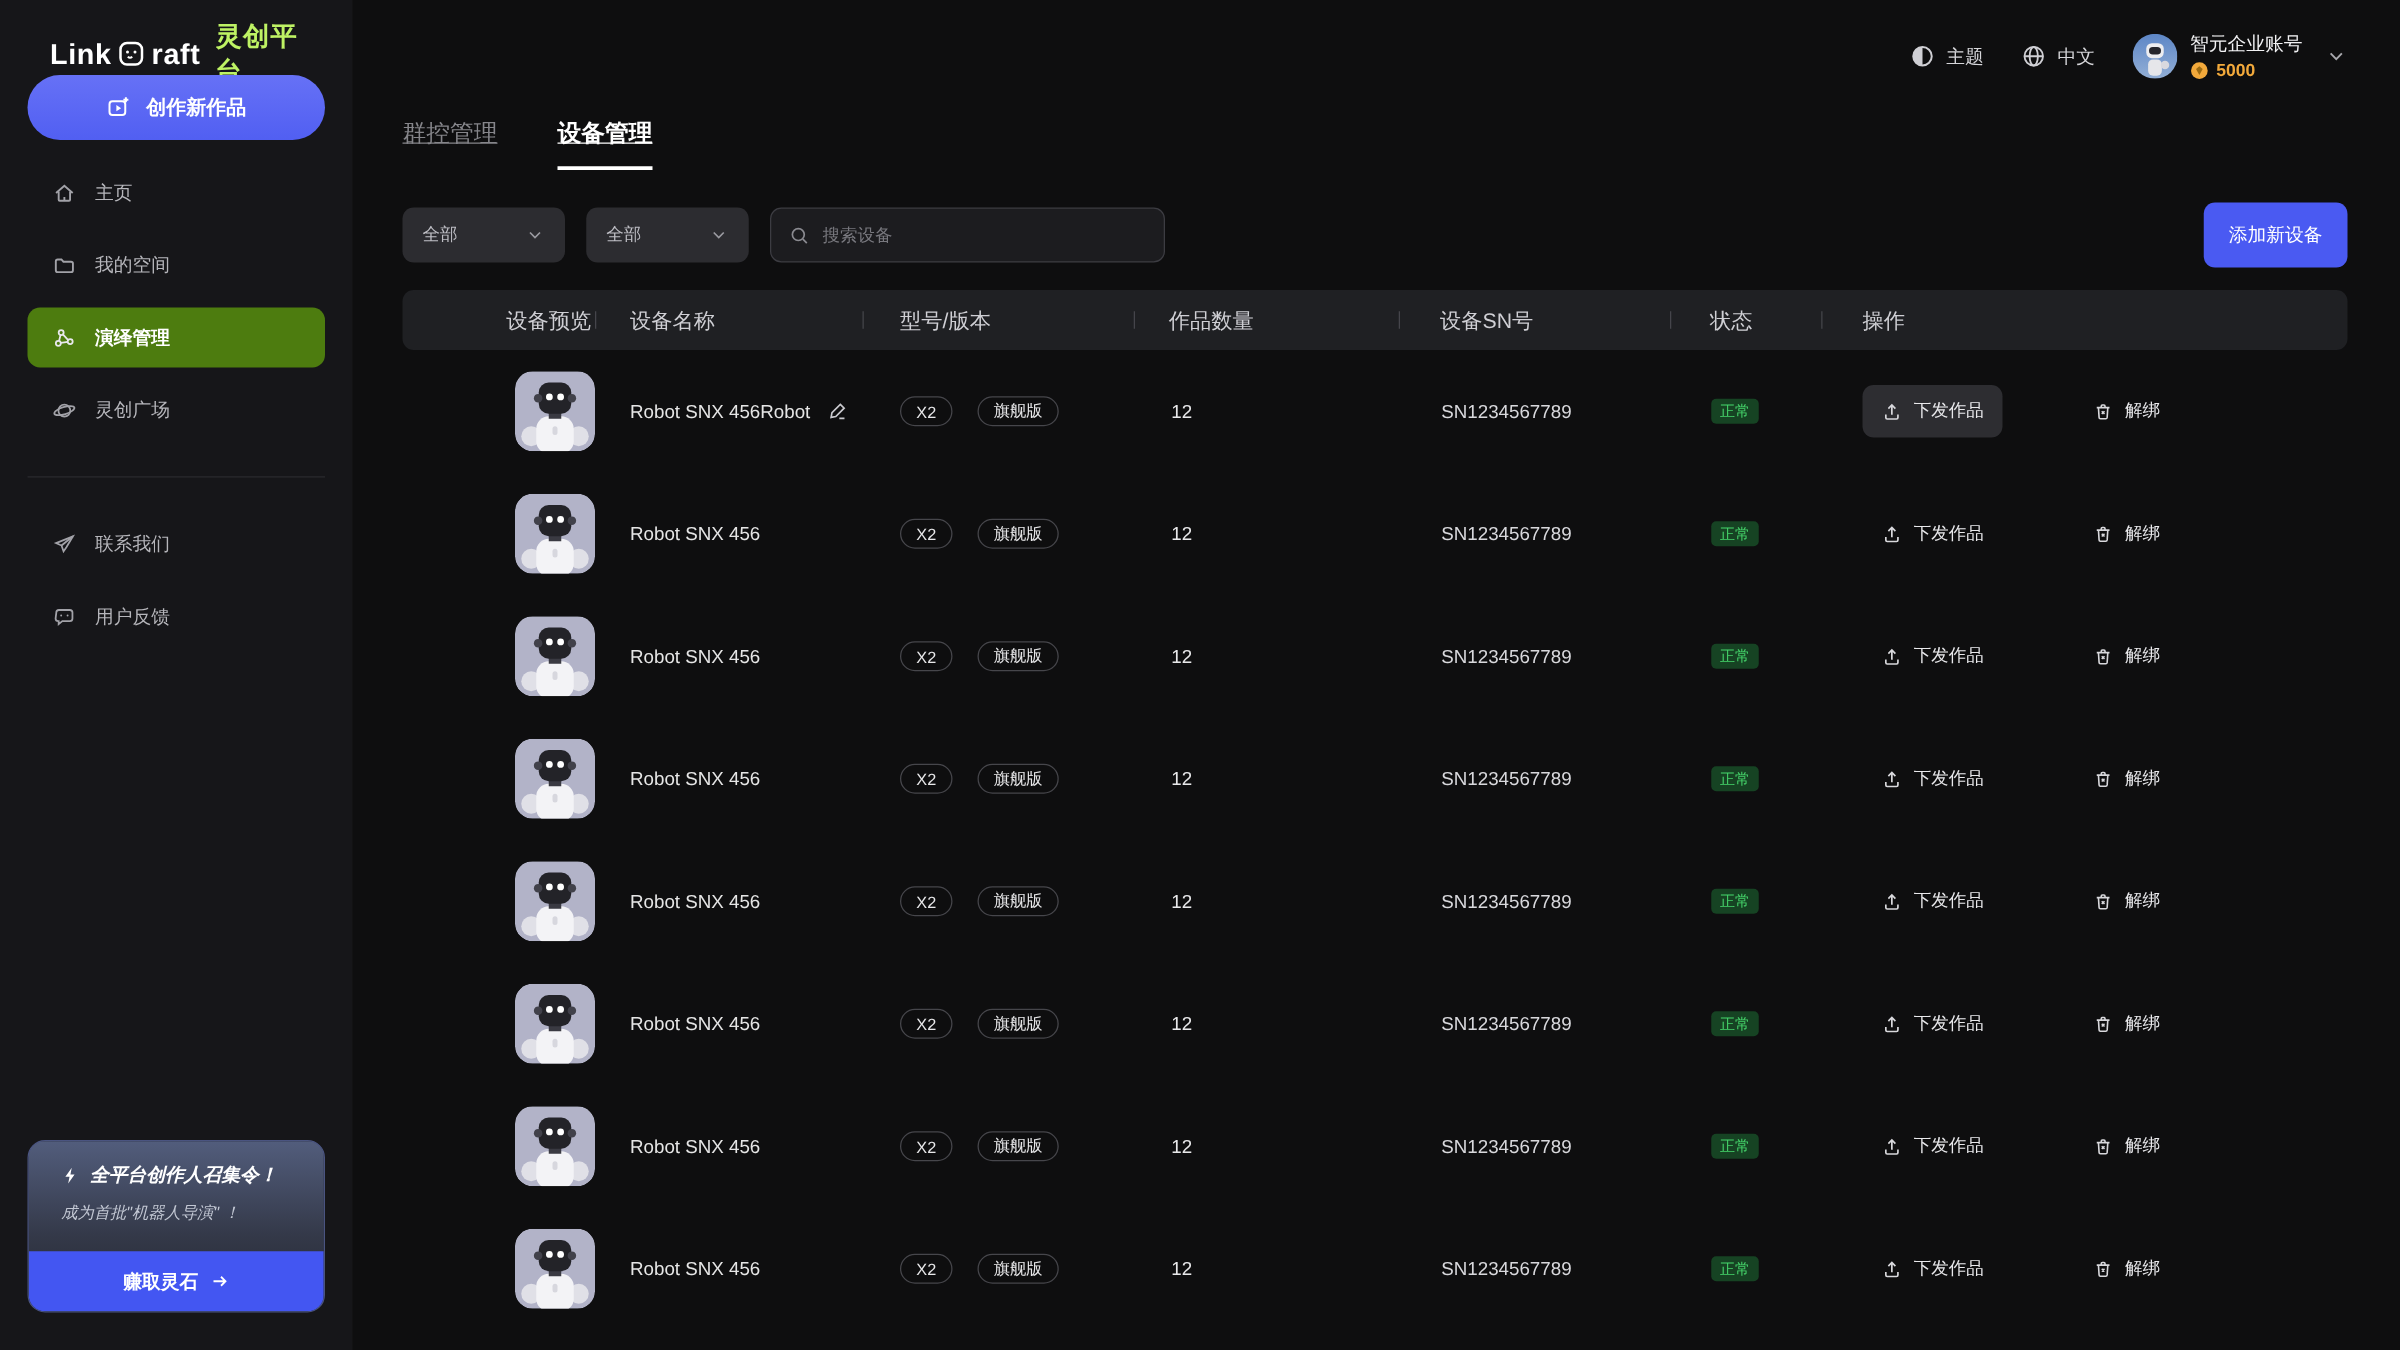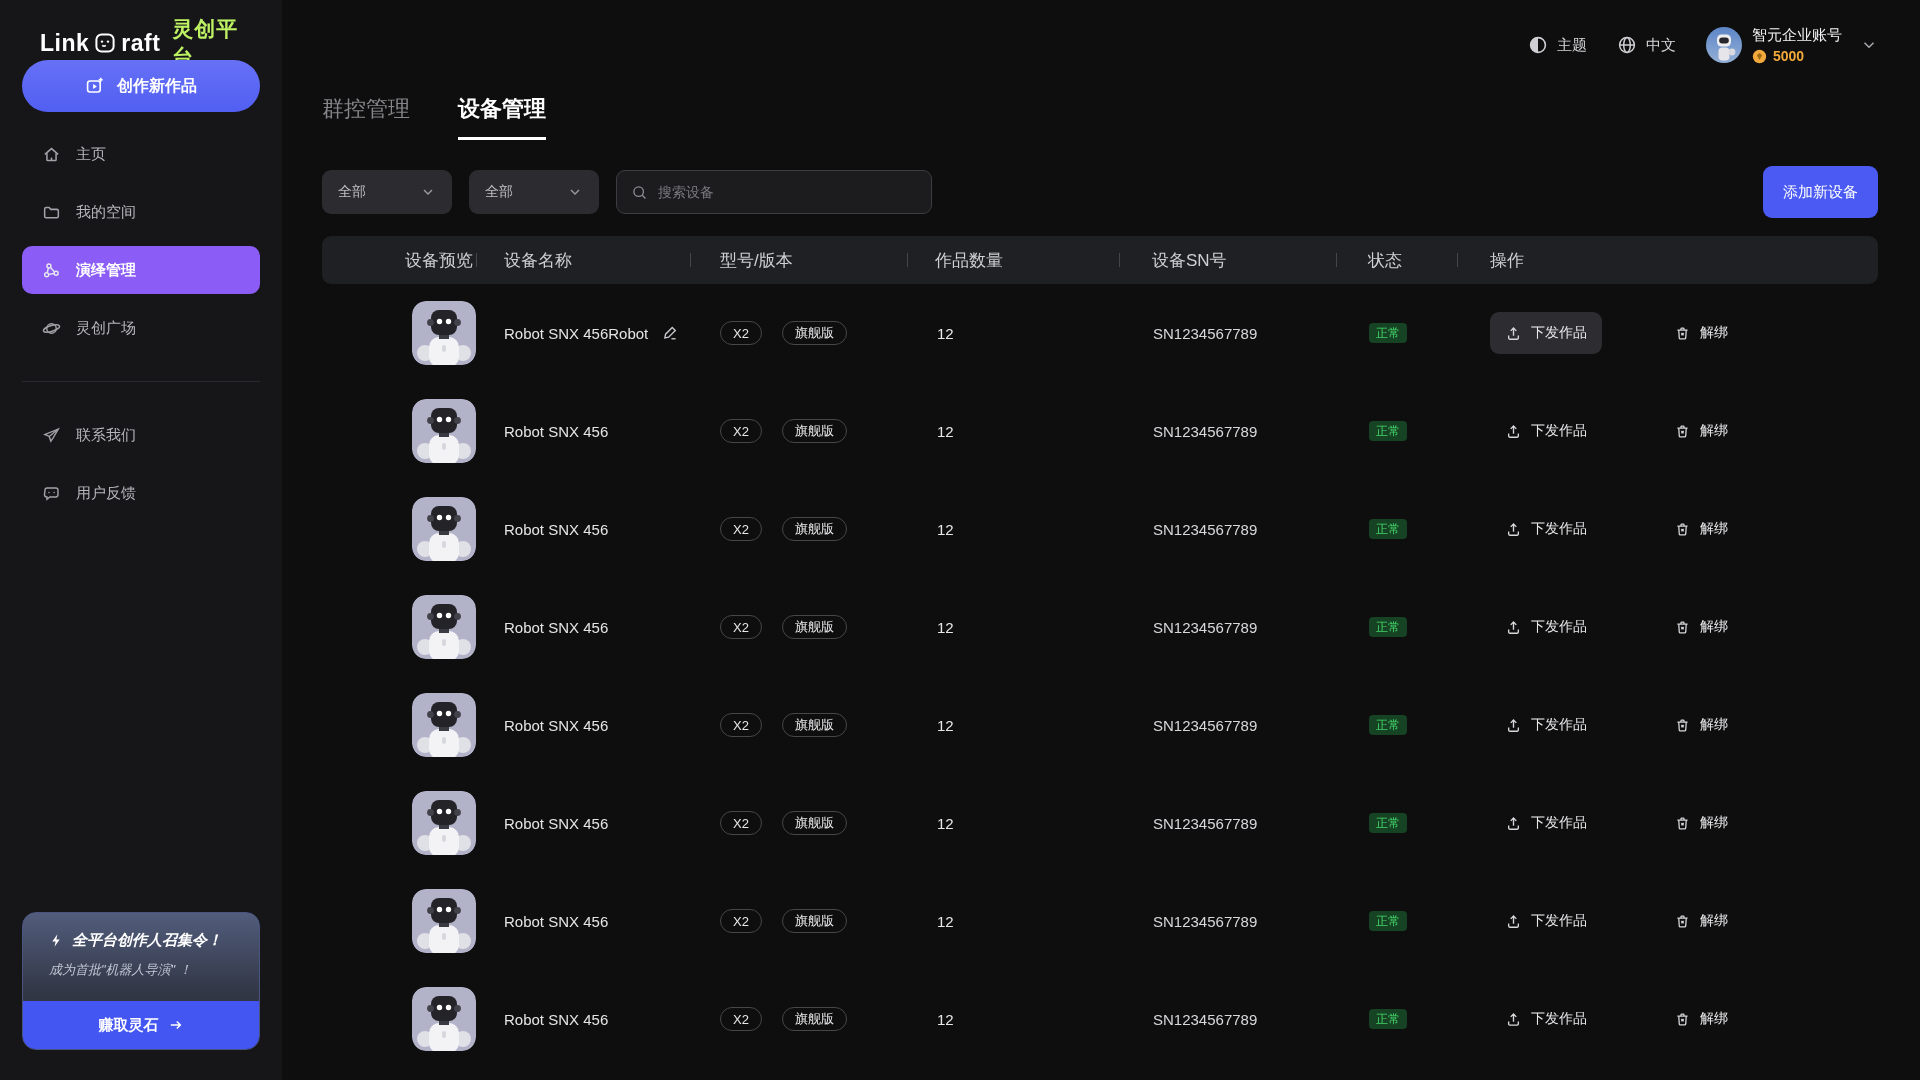--- a/index.html
+++ b/index.html
@@ -14,21 +14,21 @@
   .logo .wordmark { font-size:23px; font-weight:700; color:#fff; letter-spacing:.5px; display:flex; align-items:center; }
   .logo .c-icon { margin:0 2px; display:inline-flex; color:#fff; }
   .logo .platform { font-size:21px; font-weight:700; color:#bef264; margin-left:9px; letter-spacing:1px; }
   .create-btn { height:52px; border:none; border-radius:26px; cursor:pointer;
     background:linear-gradient(180deg,#6671f6,#515ff2); color:#fff; font-size:16px; font-weight:600;
     display:flex; align-items:center; justify-content:center; gap:12px; }
   .nav { margin-top:18px; display:flex; flex-direction:column; gap:10px; }
   .nav-item { height:48px; display:flex; align-items:center; gap:15px; padding:0 20px; border-radius:10px;
     color:#b6b6bb; font-size:15px; cursor:pointer; }
   .nav-item .nicon { display:inline-flex; color:#a2a2a8; }
-  .nav-item.active { background:#8b5cf6; color:#fff; font-weight:700; }
+  .nav-item.active { background:#4d7c0f; color:#fff; font-weight:700; }
   .nav-item.active .nicon { color:#e8e8ec; }
   .nav-divider { height:1px; background:#2a2a2e; margin:19px 0; }
 
   .promo-card { margin-top:auto; border:1px solid #4a5480; border-radius:14px; overflow:hidden;
     background:linear-gradient(180deg,#525d7c 0%,#343949 55%,#23252f 100%); }
   .promo-body { padding:18px 26px 22px;font-style:italic; }
   .promo-title { display:flex; align-items:center; gap:8px; font-size:15px; font-weight:700; color:#fff; }
   .promo-sub { margin-top:11px; font-size:13px; color:#c3c8d4; }
   .promo-cta { height:48px; width:100%; border:none; background:#4356f2; color:#fff; font-size:15px;
     font-weight:600; display:flex; align-items:center; justify-content:center; gap:9px; cursor:pointer; }
@@ -39,21 +39,21 @@
   .tb-group { display:flex; align-items:center; gap:9px; color:#d6d6da; font-size:15px; cursor:pointer; }
   .tb-group .ticon { display:inline-flex; color:#cfcfd4; }
   .account { display:flex; align-items:center; gap:10px; cursor:pointer; }
   .avatar { width:36px; height:36px; border-radius:50%; overflow:hidden; flex-shrink:0; }
   .acct-col { display:flex; flex-direction:column; gap:3px; }
   .acct-name { font-size:15px; color:#f2f2f4; }
   .acct-balance { display:flex; align-items:center; gap:6px; font-size:14px; font-weight:700; color:#f2a93b; }
   .acct-chevron { color:#a8a8ad; margin-left:8px; display:inline-flex; }
 
   .tabs { margin-top:4px; display:flex; gap:48px; }
-  .tab { font-size:22px; color:#85858a; padding-bottom:13px; cursor:pointer; border-bottom:3px solid transparent; }
+  .tab { font-size:19px; color:#85858a; padding-bottom:13px; cursor:pointer; border-bottom:3px solid transparent;text-decoration:underline; }
   .tab.active { color:#fff; font-weight:700; border-bottom-color:#fff; }
 
   .filters { margin-top:26px; display:flex; align-items:center; gap:17px; }
   .dropdown { width:130px; height:44px; background:#2c2c30; border-radius:9px; display:flex; align-items:center;
     justify-content:space-between; padding:0 16px; font-size:14px; color:#bfbfc5; cursor:pointer; }
   .dropdown .dicon { color:#9a9aa0; display:inline-flex; }
   .searchbox { width:316px; height:44px; background:#1c1c1f; border:1px solid #3c3c42; border-radius:9px;
     display:flex; align-items:center; gap:10px; padding:0 14px; }
   .searchbox .sicon { color:#8a8a90; display:inline-flex; }
   .searchbox input { flex:1; background:transparent; border:none; outline:none; color:#e8e8ea; font-size:14px;

